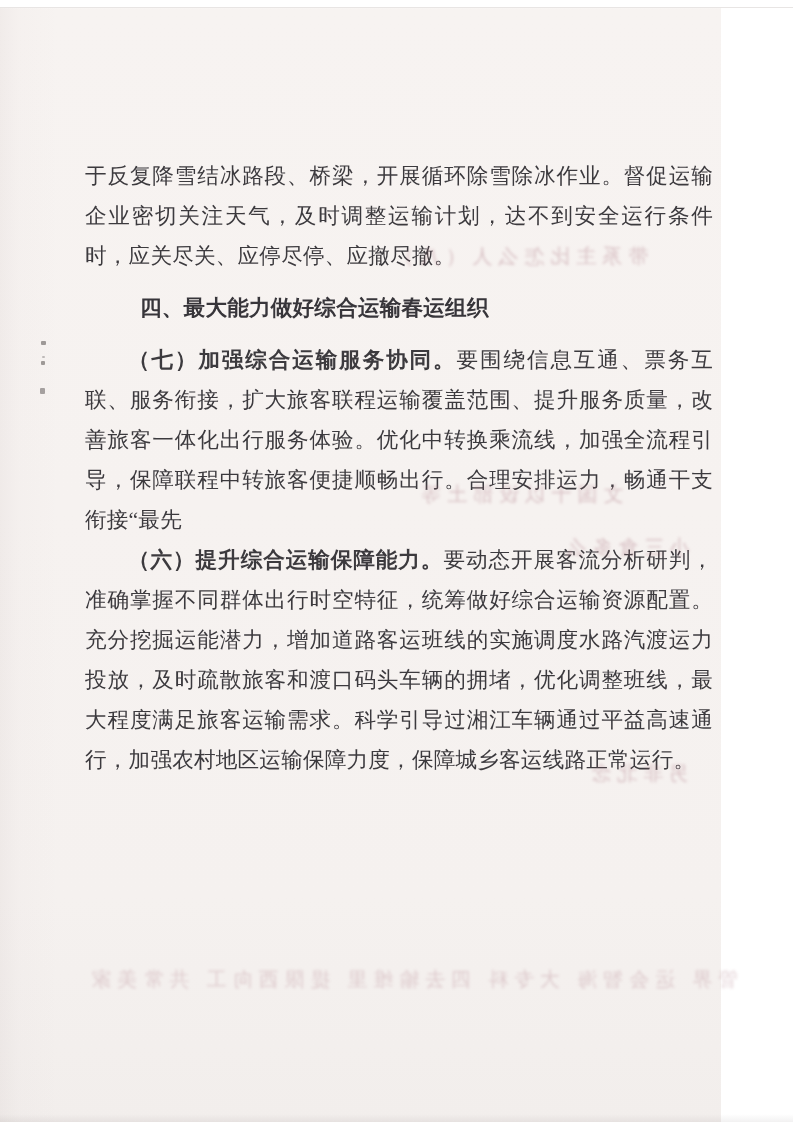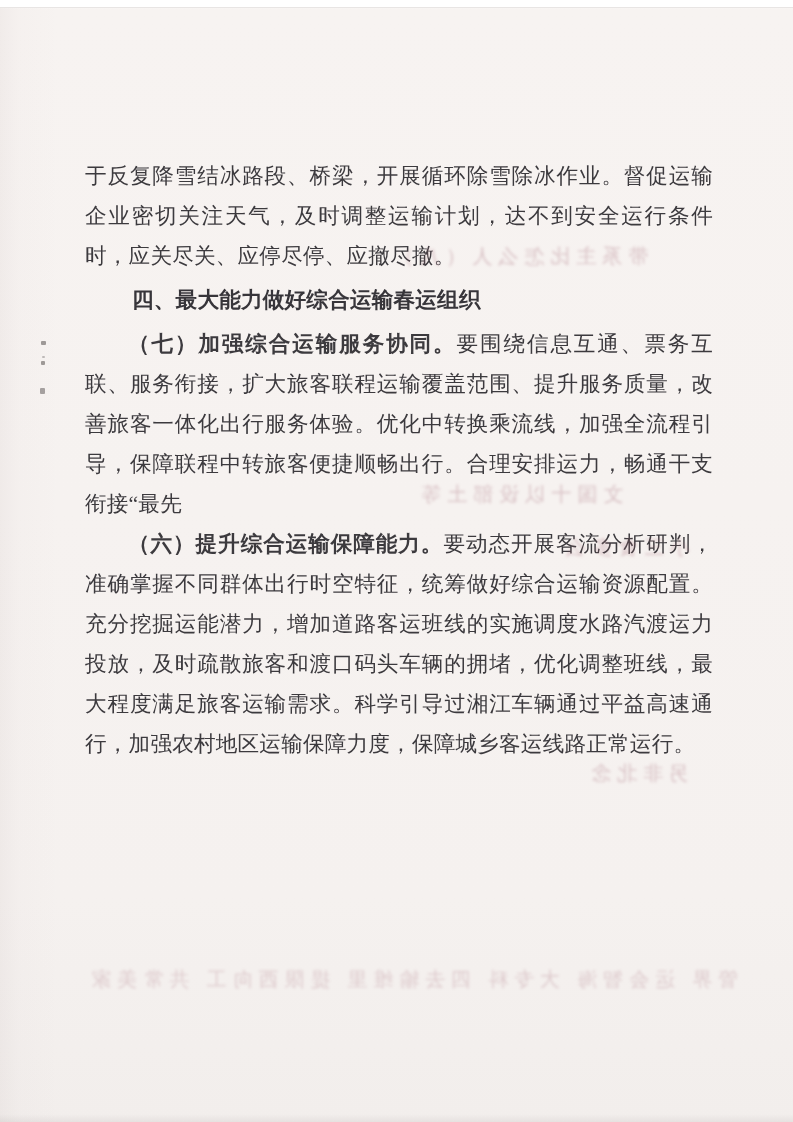--- a/index.html
+++ b/index.html
@@ -6,21 +6,21 @@
     margin: 0;
     padding: 0;
     width: 793px;
     height: 1122px;
     overflow: hidden;
     font-family: "Liberation Serif", "DejaVu Serif", serif;
   }
   .paper {
     position: absolute;
     inset: 0;
-    width: 793px;
+    width: 721px;
     height: 1122px;
     background:
       linear-gradient(90deg, rgba(120,90,95,0.05) 0, rgba(120,90,95,0.015) 18px, rgba(0,0,0,0) 60px),
       linear-gradient(180deg, #fdfcfa 0px, #f7f3f1 10px, #f6f2f0 45%, #f5f1ef 80%, #f2eeec 100%);
   }
   
   .scan-strip-top {
     position: absolute;
     left: 0; top: 0;
     width: 793px; height: 7px;
@@ -45,21 +45,21 @@
     font-size: 21.6px;
     line-height: 40px;
     text-align: justify;
     text-justify: inter-ideograph;
     letter-spacing: 0.2px;
     word-break: break-all;
   }
   p.doc-par.indent { text-indent: 43px; }
   .lead { font-weight: 700; }
   p.doc-heading {
-    margin: 4px;
+    margin: 12px;
     font-size: 21.6px;
     line-height: 40px;
     text-indent: 43px;
     font-weight: 700;
     color: #37353a;
     letter-spacing: 0.2px;
   }
   
   .bleed {
     position: absolute;

